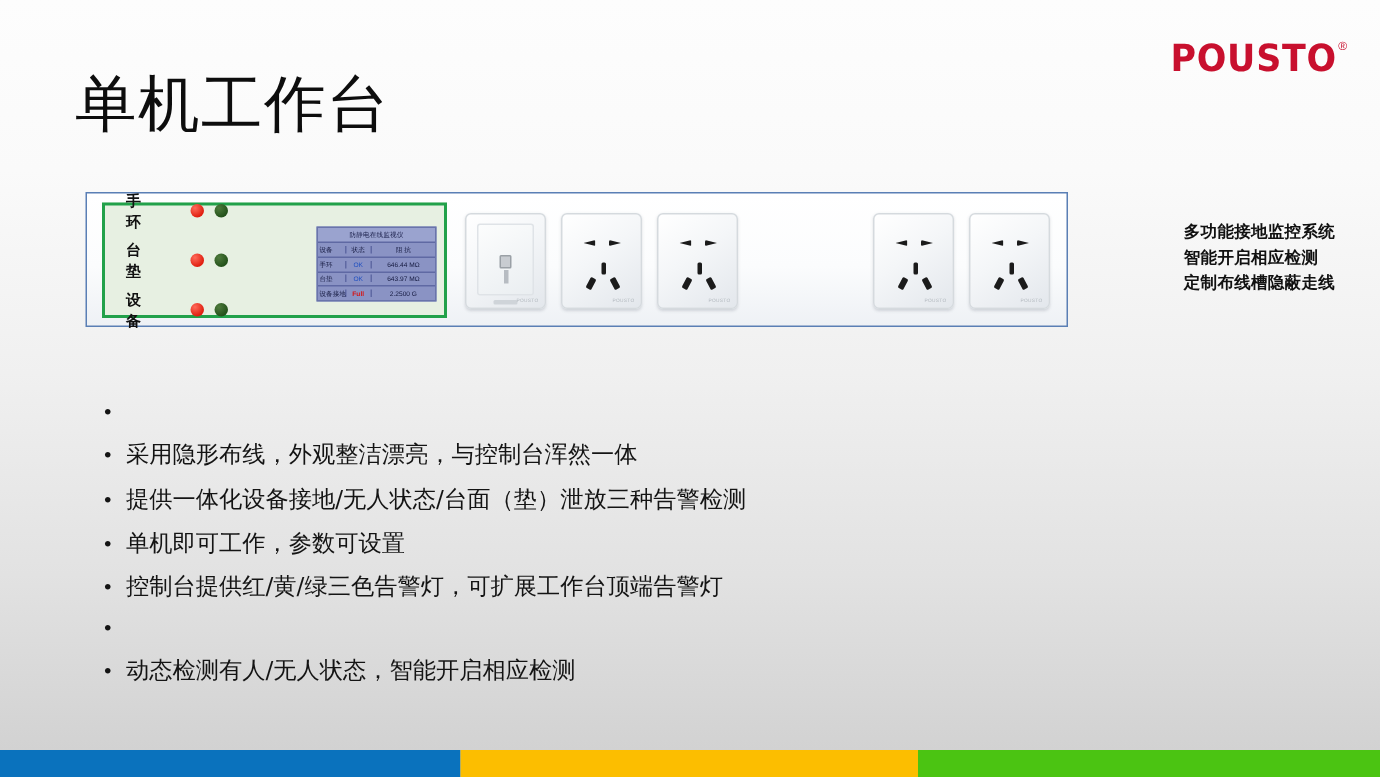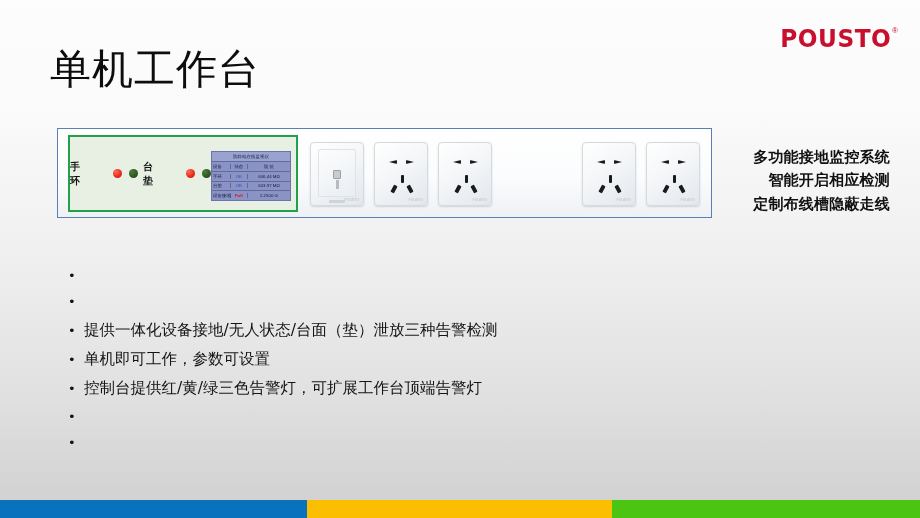--- a/index.html
+++ b/index.html
@@ -78,21 +78,23 @@
     left: 10px;
     top: 6px;
     width: 230px;
     height: 77px;
     border: 2px solid #22a14a;
     background: #e7f0e2;
     display: flex;
     align-items: center;
   }
   .ctrl-rows {
-    display: flex;
+    margin-left: 14px;
+    display: flex;
+    flex-direction: column;
     gap: 5px;
   }
   .ctrl-row {
     display: flex;
     align-items: center;
     gap: 7px;
   }
   .ctrl-label {
     font-size: 10px;
     font-weight: bold;
@@ -222,22 +224,22 @@
   .h-bot-l { left: 17px; top: 42px; width: 4px; height: 8px;
              transform: rotate(28deg); }
   .h-bot-r { left: 33px; top: 42px; width: 4px; height: 8px;
              transform: rotate(-28deg); }
 
   
   .caption {
     position: absolute;
     right: 30px;
     top: 146px;
-    text-align: right;
-    font-size: 15px;
+    text-align: left;
+    font-size: 11px;
     font-weight: bold;
     color: #111;
     line-height: 1.55;
     letter-spacing: 0.2px;
     font-family: "DejaVu Sans", sans-serif;
   }
 
   
   .bullets {
     position: absolute;
@@ -396,38 +398,40 @@
   <div>智能开启相应检测</div>
   <div>定制布线槽隐蔽走线</div>
 </div>
 
 <div class="bullets">
   <div class="bullet">
     <span class="dot">•</span>
   </div>
   <div class="bullet">
     <span class="dot">•</span>
+    <span>采用隐形布线，外观整洁漂亮，与控制台浑然一体</span>
   </div>
   <div class="bullet">
     <span class="dot">•</span>
     <span>提供一体化设备接地/无人状态/台面（垫）泄放三种告警检测</span>
   </div>
   <div class="bullet">
     <span class="dot">•</span>
     <span>单机即可工作，参数可设置</span>
   </div>
   <div class="bullet">
     <span class="dot">•</span>
     <span>控制台提供红/黄/绿三色告警灯，可扩展工作台顶端告警灯</span>
   </div>
   <div class="bullet">
     <span class="dot">•</span>
   </div>
   <div class="bullet">
     <span class="dot">•</span>
+    <span>动态检测有人/无人状态，智能开启相应检测</span>
   </div>
 </div>
 
 <div class="bottom-bar">
   <div class="seg-blue"></div>
   <div class="seg-yellow"></div>
   <div class="seg-green"></div>
 </div>
 
 </body></html>

